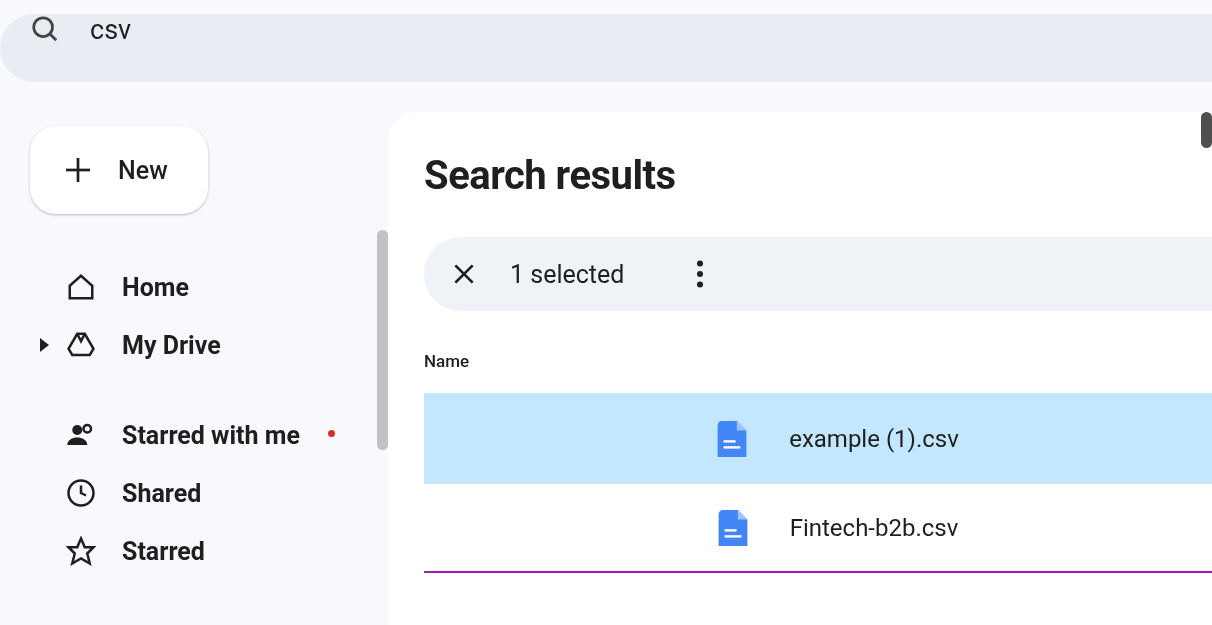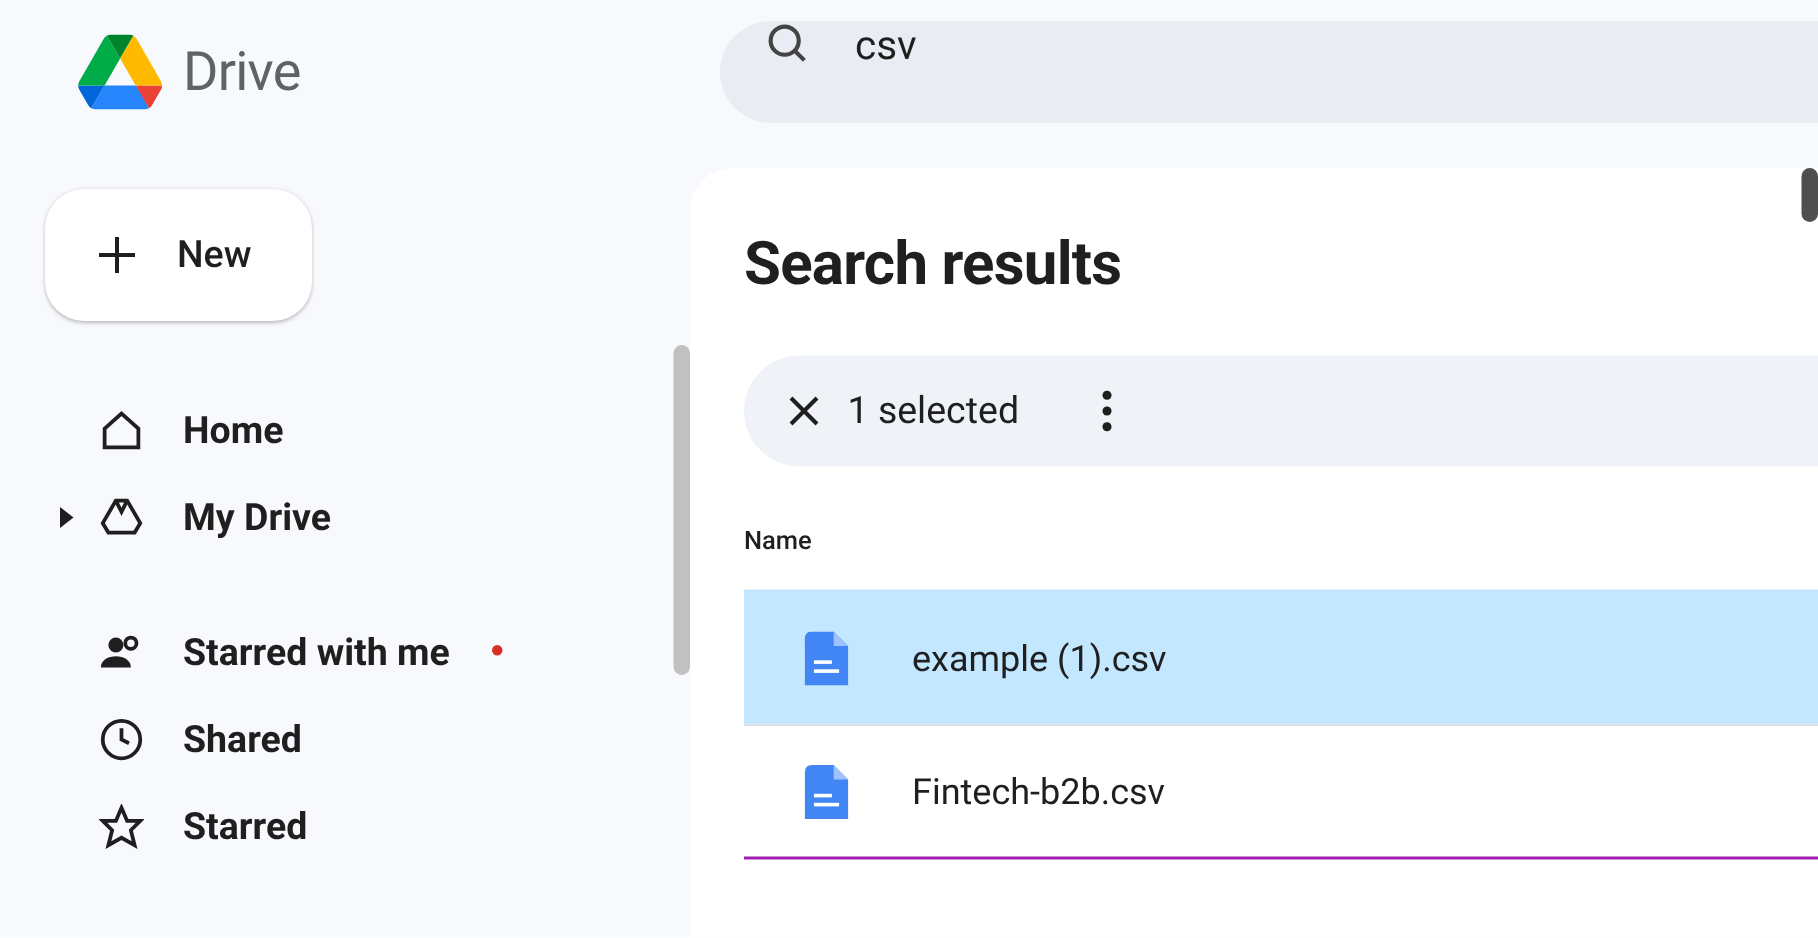--- a/index.html
+++ b/index.html
@@ -51,21 +51,21 @@
       outline: none;
       width: 100%;
     }
     
     .layout {
       display: flex;
       height: calc(100% - 96px);
     }
     
     .sidebar {
-      width: 460px;
+      width: 388px;
       padding-left: 30px;
       padding-top: 30px;
       position: relative;
     }
     .new-btn {
       background: #ffffff;
       border: none;
       border-radius: 26px;
       box-shadow: 0 1px 3px rgba(0,0,0,0.18), 0 1px 2px rgba(0,0,0,0.08);
       display: flex;
@@ -143,21 +143,21 @@
       color: #1f1f1f;
       letter-spacing: -0.5px;
       margin-bottom: 38px;
     }
     .selection-bar {
       background: #eff2f6;
       border-radius: 38px 0 0 38px;
       height: 74px;
       display: flex;
       align-items: center;
-      gap: 9px;
+      gap: 26px;
       padding-left: 20px;
       margin-bottom: 40px;
     }
     .sel-x {
       width: 40px;
       height: 40px;
       display: flex;
       align-items: center;
       justify-content: center;
       cursor: pointer;
@@ -184,53 +184,41 @@
     .file-row {
       display: flex;
       align-items: center;
       gap: 42px;
       height: 90px;
       padding-left: 40px;
       border-top: 1px solid #dadce0;
       font-size: 24px;
       color: #1f1f1f;
       cursor: pointer;
+      justify-content: center;
     }
     .file-row.selected {
       background: #c2e7ff;
       border-top-color: transparent;
     }
     .file-row:last-child {
       border-bottom: 2px solid #a21caf;
     }
     
     .icon {
       display: inline-flex;
       align-items: center;
       justify-content: center;
       flex-shrink: 0;
     }
   </style>
 </head>
 <body>
 
 <div class="header">
-  <div class="logo-block">
-    <span class="icon">
-      <svg width="56" height="50" viewBox="0 0 87 78">
-        <path d="M6.6 66.85l3.85 6.65c.8 1.4 1.95 2.5 3.3 3.3L27.5 53H0c0 1.55.4 3.1 1.2 4.5z" fill="#0066DA"></path>
-        <path d="M43.65 25L29.9 1.2c-1.35.8-2.5 1.9-3.3 3.3L1.2 48.5C.4 49.9 0 51.45 0 53h27.5z" fill="#00AC47"></path>
-        <path d="M73.55 76.8c1.35-.8 2.5-1.9 3.3-3.3l1.6-2.75 7.65-13.25c.8-1.4 1.2-2.95 1.2-4.5H59.8l5.85 11.5z" fill="#EA4335"></path>
-        <path d="M43.65 25L57.4 1.2C56.05.4 54.5 0 52.95 0H34.35c-1.55 0-3.1.45-4.45 1.2z" fill="#00832D"></path>
-        <path d="M59.8 53H27.5L13.75 76.8c1.35.8 2.9 1.2 4.45 1.2h50.9c1.55 0 3.1-.45 4.45-1.2z" fill="#2684FC"></path>
-        <path d="M73.4 26.5L60.7 4.5c-.8-1.4-1.95-2.5-3.3-3.3L43.65 25 59.8 53h27.45c0-1.55-.4-3.1-1.2-4.5z" fill="#FFBA00"></path>
-      </svg>
-    </span>
-    <span class="app-name">Drive</span>
-  </div>
   <div class="search-bar">
     <span class="icon">
       <svg width="30" height="30" viewBox="0 0 24 24" fill="none" stroke="#444" stroke-width="2.2">
         <circle cx="10.5" cy="10.5" r="7.5"></circle>
         <line x1="21" y1="21" x2="16" y2="16"></line>
       </svg>
     </span>
     <input type="text" value="csv" style="">
   </div>
 </div>

